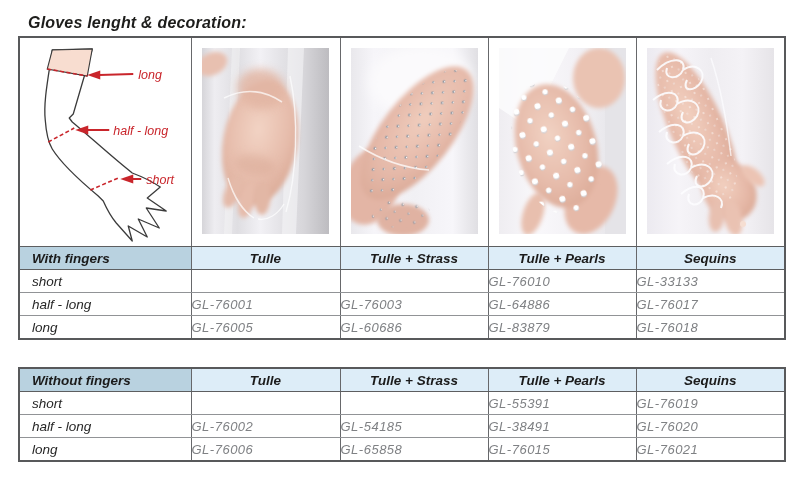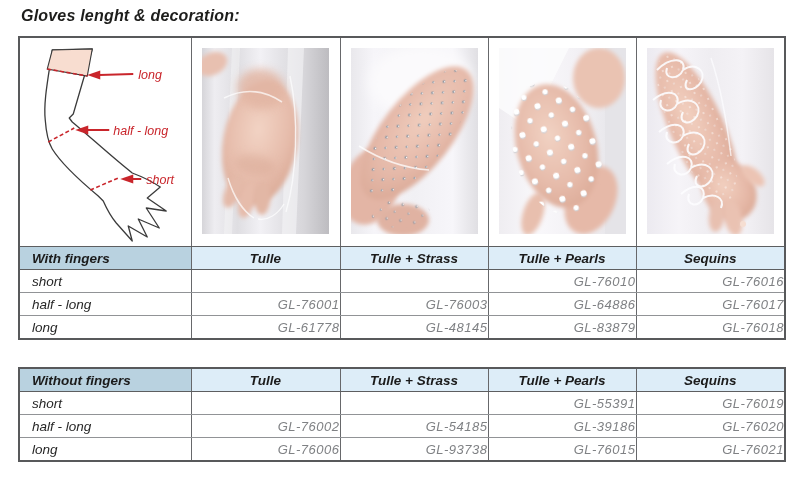--- a/index.html
+++ b/index.html
@@ -1,20 +1,20 @@
 <!DOCTYPE html>
 <html><head>
 <meta charset="utf-8">
 <style>
   html,body { margin:0; padding:0; background:#ffffff; }
   body { width:800px; height:479px; font-family:"Liberation Sans", sans-serif; }
   .canvas { position:relative; width:800px; height:479px; background:#fff; overflow:hidden; }
 
   .title {
-    position:absolute; left:20px; top:6px; margin:1px;
+    position:absolute; left:20px; top:6px; margin:8px;
     font-size:16px; font-style:italic; font-weight:bold;
     color:#1d1d1b; letter-spacing:0.2px;
   }
 
   table.main {
     position:absolute; left:18px;
     border-collapse:collapse; table-layout:fixed;
     background:#f0abfc; border:2px solid #58595b;
   }
   #table-with-fingers { top:36px; }
@@ -32,21 +32,21 @@
     border-top:1px solid #5d5e60; border-bottom:1px solid #5d5e60;margin-left:44px;
   }
   tr.head th.corner { background:#b9d2e0; text-align:left; padding-left:12px; }
   tr.data td { height:22px; vertical-align:middle; background:#fff; }
   td.rowlabel {
     font-style:italic; font-size:13.5px; color:#262626;
     padding-left:12px; text-align:left;
   }
   td.code {
     font-style:italic; font-size:13px; color:#7f8184;
-    text-align:right; letter-spacing:0.5px;
+    text-align:left; letter-spacing:0.5px;
   }
 
   .photo { margin:10px auto 0 auto; width:127px; height:186px; }
   .photo svg { display:block; width:127px; height:186px; }
   .diagram-wrap { width:100%; height:208px; }
   .diagram-wrap svg { display:block; width:100%; height:208px; }
 
   .redlabel { font-family:"Liberation Sans", sans-serif; font-style:italic; font-size:12.5px; fill:#c9252b; }
 </style>
 </head>
@@ -279,33 +279,33 @@
         <th>Tulle + Strass</th>
         <th>Tulle + Pearls</th>
         <th>Sequins</th>
       </tr>
 
       <tr class="data">
         <td class="rowlabel">short</td>
         <td class="code"></td>
         <td class="code"></td>
         <td class="code">GL-76010</td>
-        <td class="code">GL-76016</td>
+        <td class="code">GL-33133</td>
       </tr>
       <tr class="data">
         <td class="rowlabel">half - long</td>
         <td class="code">GL-76001</td>
         <td class="code">GL-76003</td>
         <td class="code">GL-64886</td>
         <td class="code">GL-76017</td>
       </tr>
       <tr class="data">
         <td class="rowlabel">long</td>
-        <td class="code">GL-61778</td>
-        <td class="code">GL-48145</td>
+        <td class="code">GL-76005</td>
+        <td class="code">GL-60686</td>
         <td class="code">GL-83879</td>
         <td class="code">GL-76018</td>
       </tr>
     </tbody>
   </table>
 
   <table class="main" id="table-without-fingers">
     <colgroup>
       <col style="width:172px">
         <col style="width:149px">
@@ -325,26 +325,26 @@
         <td class="rowlabel">short</td>
         <td class="code"></td>
         <td class="code"></td>
         <td class="code">GL-55391</td>
         <td class="code">GL-76019</td>
       </tr>
       <tr class="data">
         <td class="rowlabel">half - long</td>
         <td class="code">GL-76002</td>
         <td class="code">GL-54185</td>
-        <td class="code">GL-39186</td>
+        <td class="code">GL-38491</td>
         <td class="code">GL-76020</td>
       </tr>
       <tr class="data">
         <td class="rowlabel">long</td>
         <td class="code">GL-76006</td>
-        <td class="code">GL-93738</td>
+        <td class="code">GL-65858</td>
         <td class="code">GL-76015</td>
         <td class="code">GL-76021</td>
       </tr>
     </tbody>
   </table>
 
 </div>
 
 </body></html>

